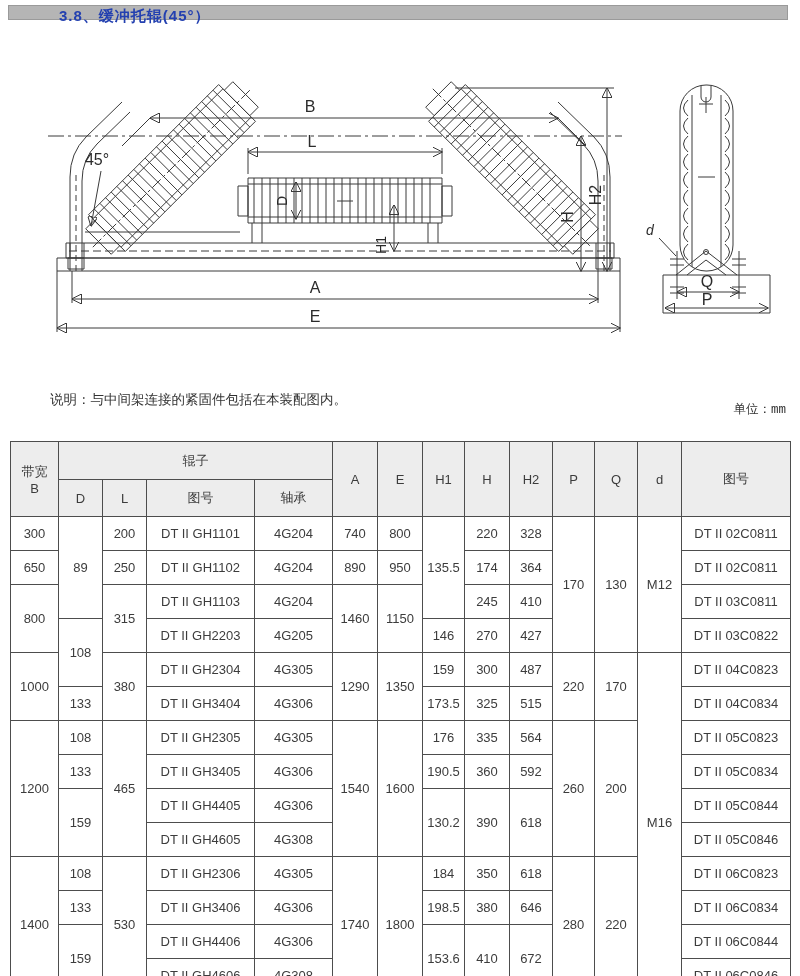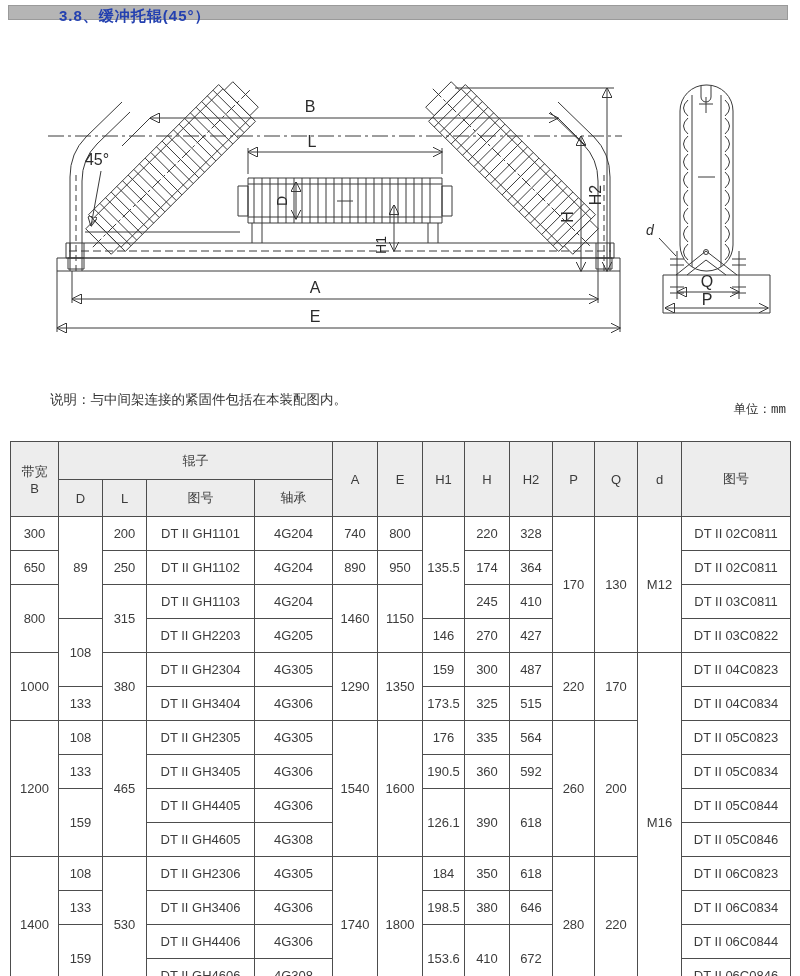--- a/index.html
+++ b/index.html
@@ -318,21 +318,21 @@
         <td>4G306</td>
         <td>190.5</td>
         <td>360</td>
         <td>592</td>
         <td>DT II 05C0834</td>
       </tr>
       <tr>
         <td rowspan="2">159</td>
         <td>DT II GH4405</td>
         <td>4G306</td>
-        <td rowspan="2">126.1</td>
+        <td rowspan="2">130.2</td>
         <td rowspan="2">390</td>
         <td rowspan="2">618</td>
         <td>DT II 05C0844</td>
       </tr>
       <tr>
         <td>DT II GH4605</td>
         <td>4G308</td>
         <td>DT II 05C0846</td>
       </tr>
       <tr>

